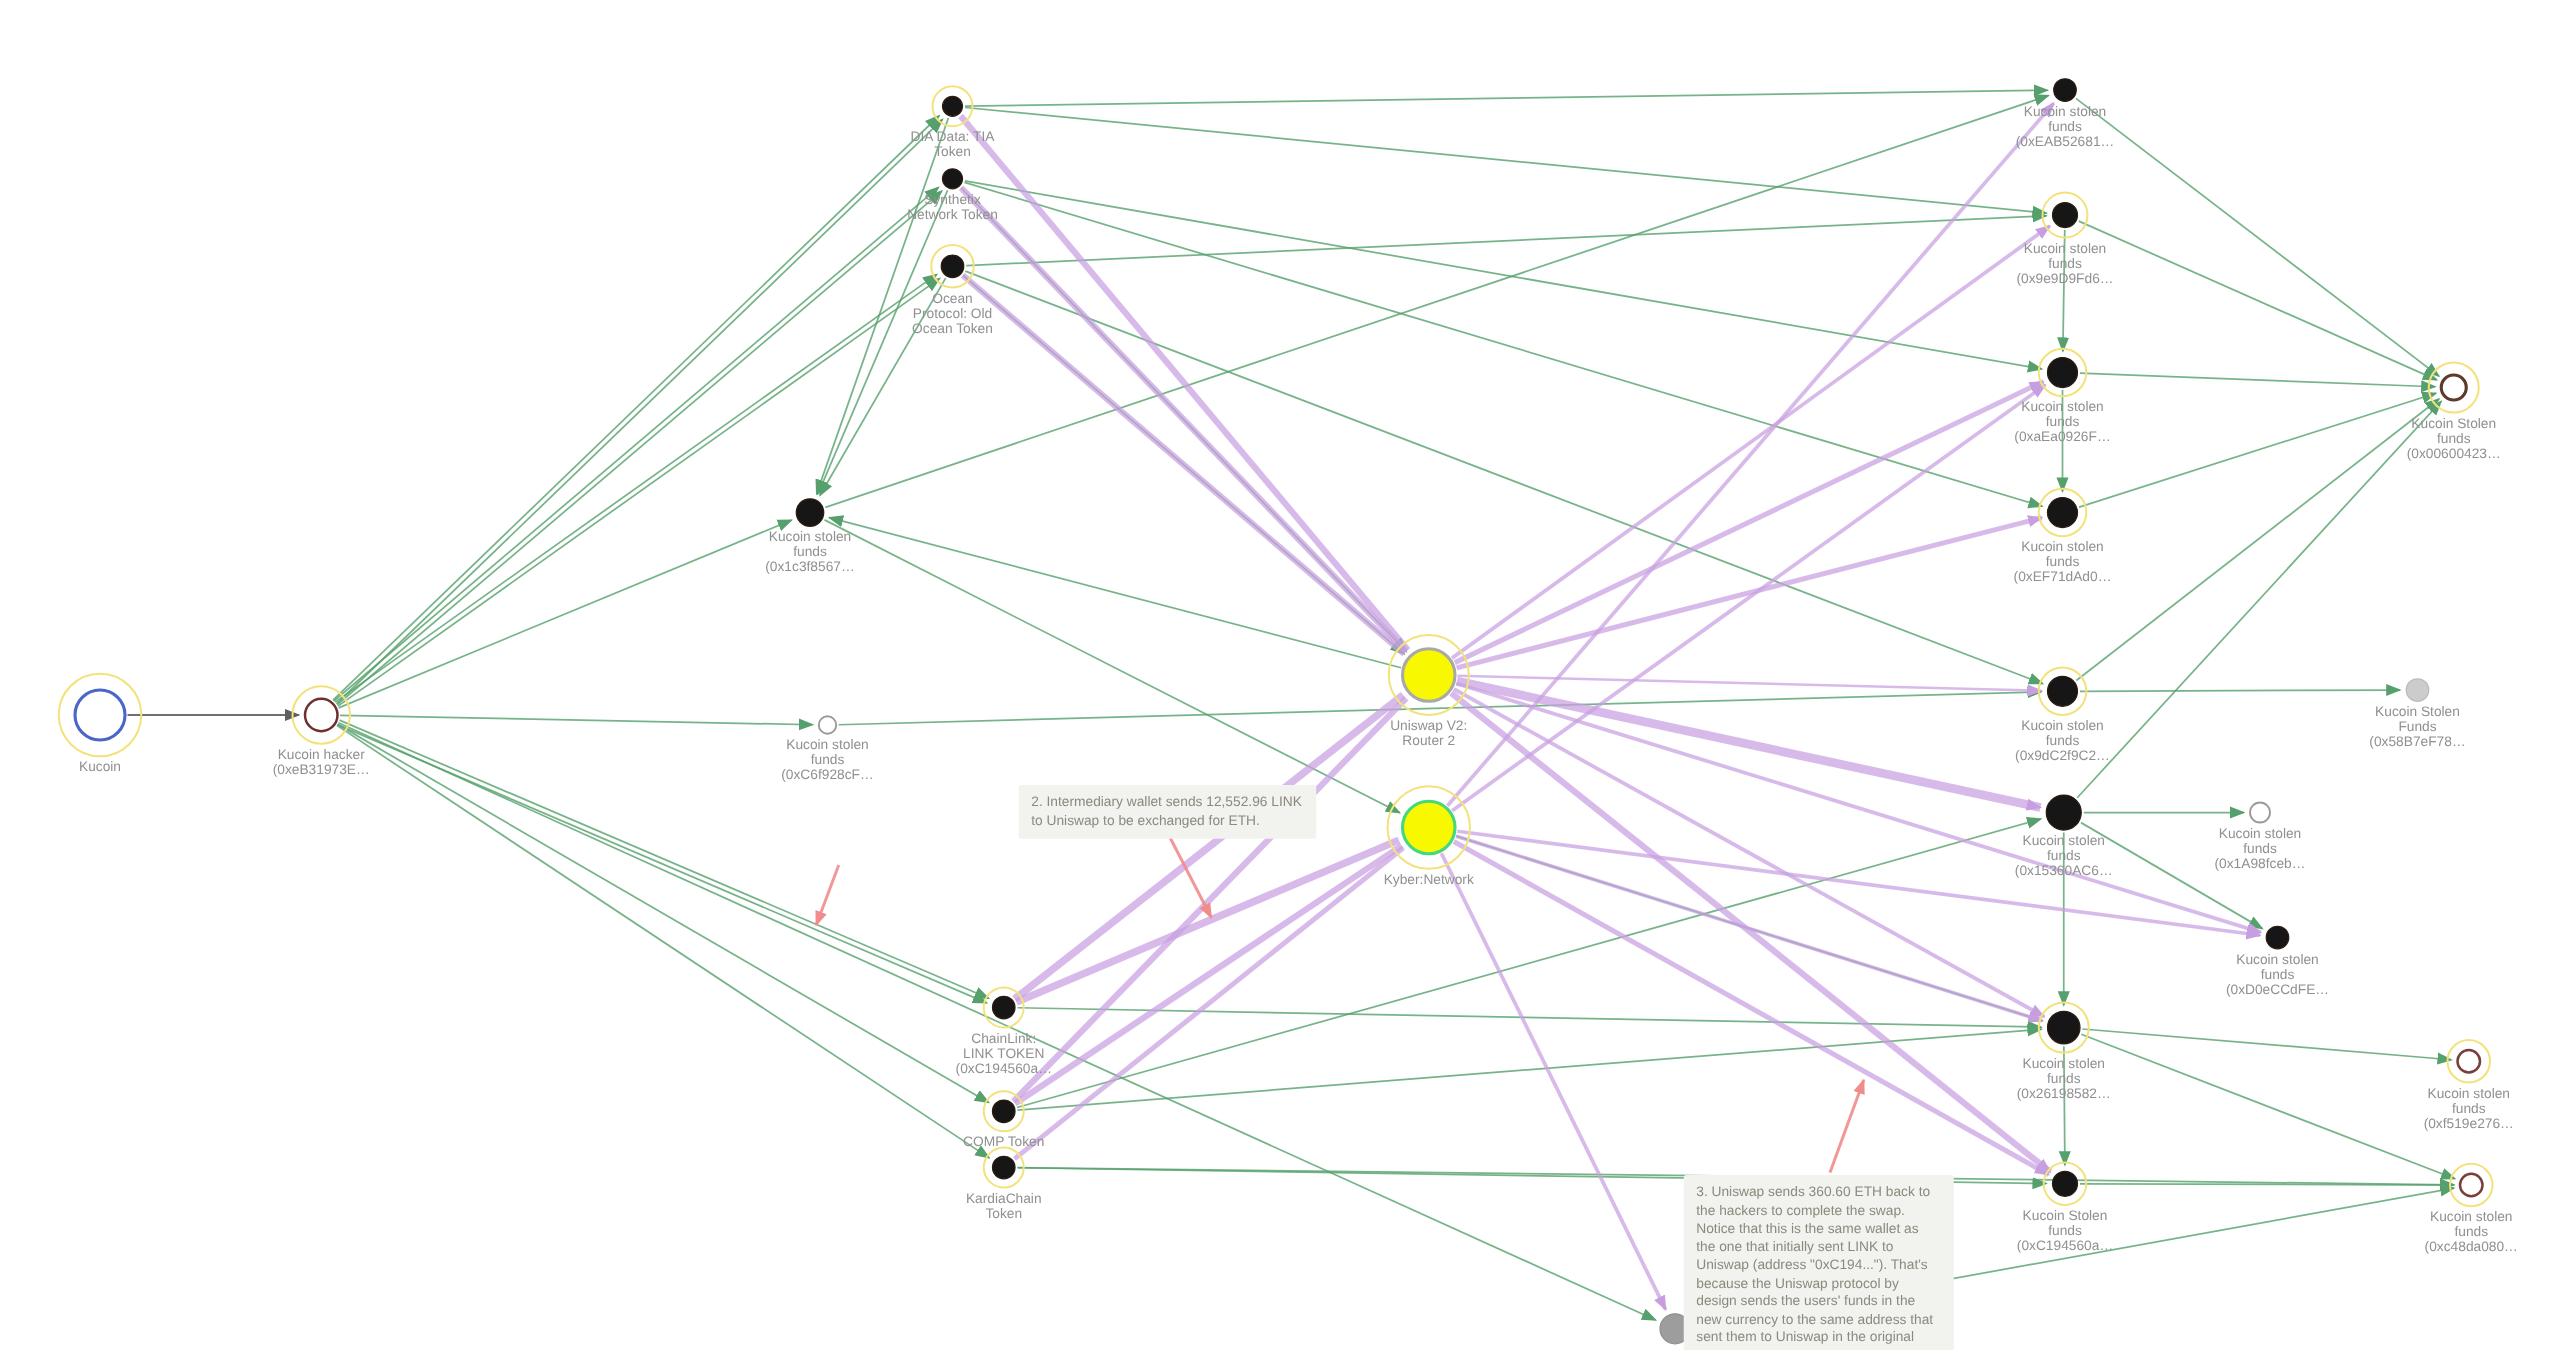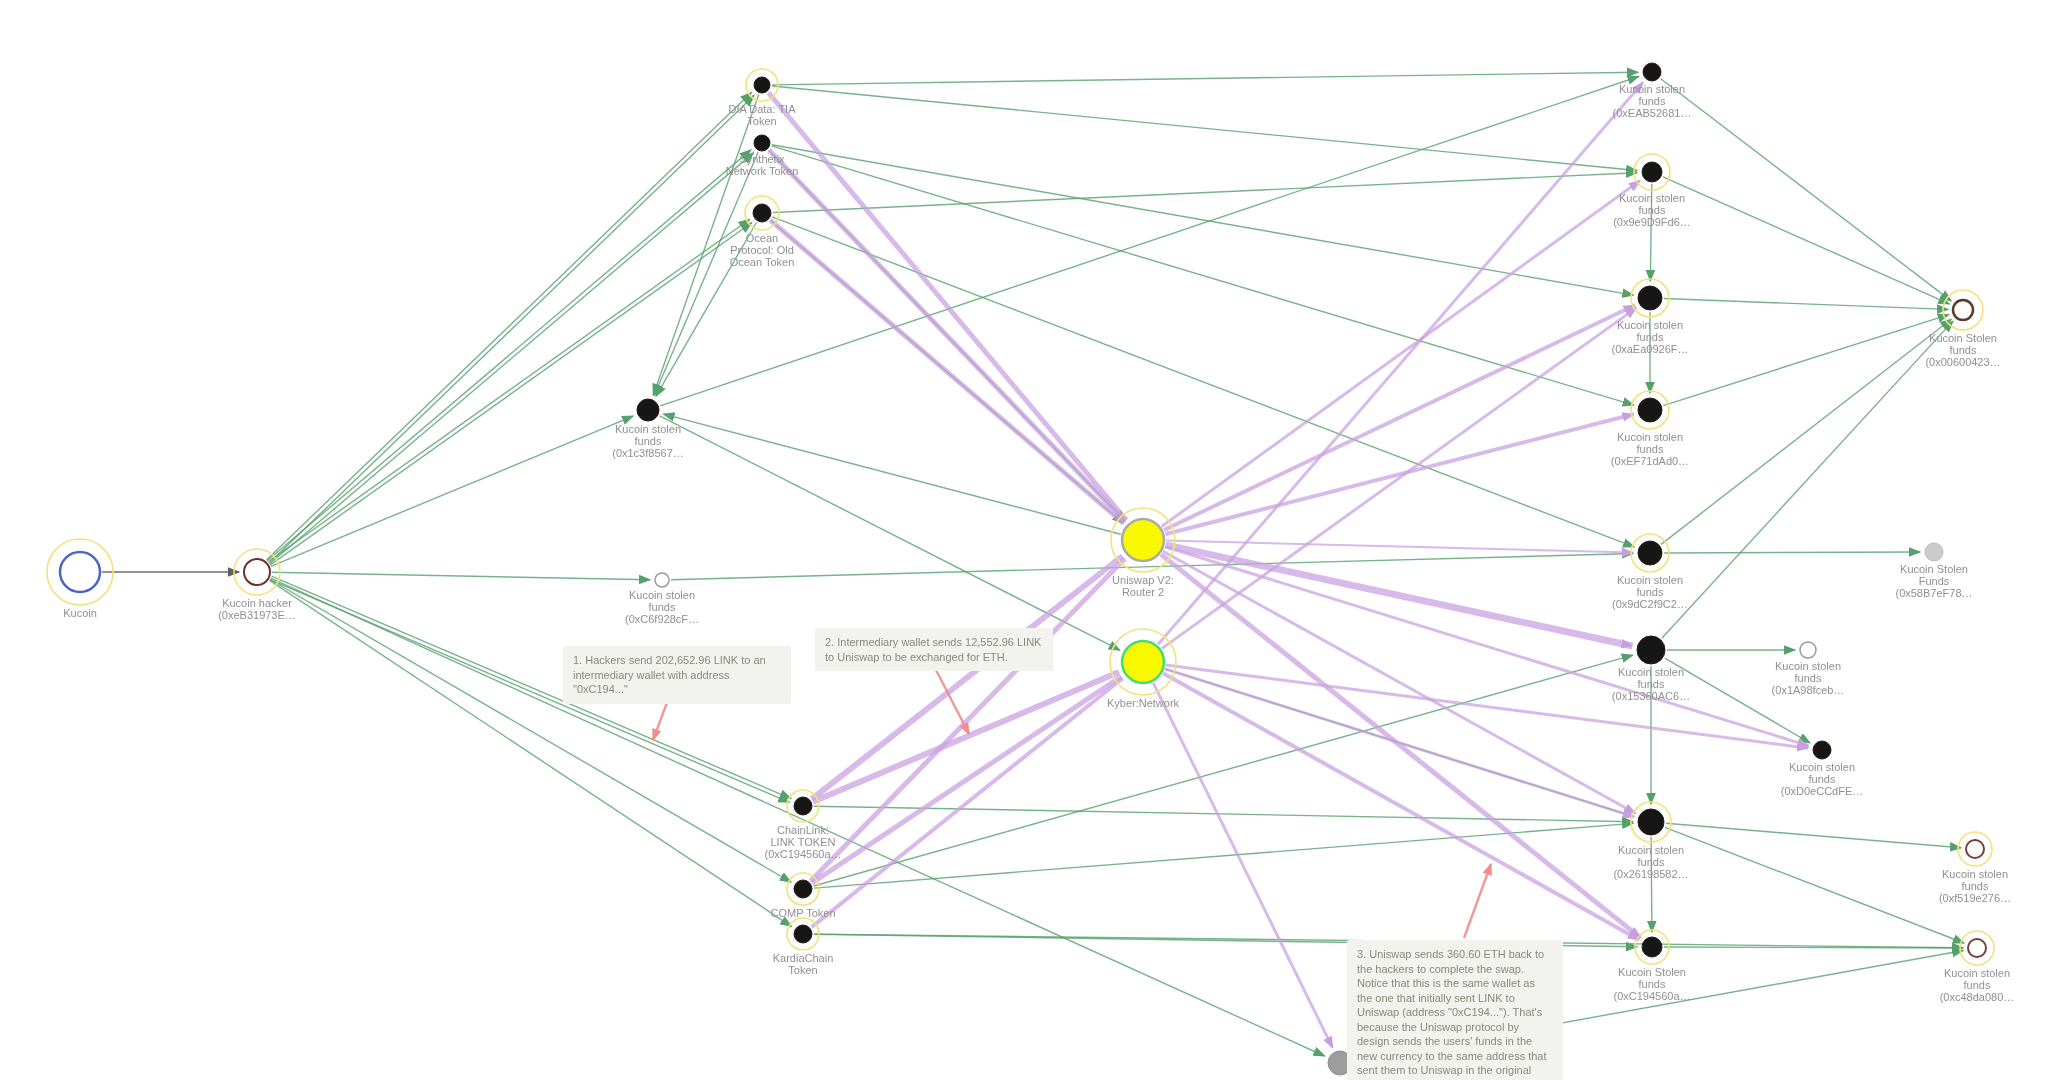--- a/index.html
+++ b/index.html
@@ -171,16 +171,15 @@
       <text class="node-label" text-anchor="middle" x="1651" y="676"><tspan x="1651">Kucoin stolen</tspan><tspan x="1651" dy="12">funds</tspan><tspan x="1651" dy="12">(0x15360AC6…</tspan></text>
       <text class="node-label" text-anchor="middle" x="1808" y="670"><tspan x="1808">Kucoin stolen</tspan><tspan x="1808" dy="12">funds</tspan><tspan x="1808" dy="12">(0x1A98fceb…</tspan></text>
       <text class="node-label" text-anchor="middle" x="1822" y="771"><tspan x="1822">Kucoin stolen</tspan><tspan x="1822" dy="12">funds</tspan><tspan x="1822" dy="12">(0xD0eCCdFE…</tspan></text>
       <text class="node-label" text-anchor="middle" x="1651" y="854"><tspan x="1651">Kucoin stolen</tspan><tspan x="1651" dy="12">funds</tspan><tspan x="1651" dy="12">(0x26198582…</tspan></text>
       <text class="node-label" text-anchor="middle" x="1652" y="976"><tspan x="1652">Kucoin Stolen</tspan><tspan x="1652" dy="12">funds</tspan><tspan x="1652" dy="12">(0xC194560a…</tspan></text>
       <text class="node-label" text-anchor="middle" x="1963" y="342"><tspan x="1963">Kucoin Stolen</tspan><tspan x="1963" dy="12">funds</tspan><tspan x="1963" dy="12">(0x00600423…</tspan></text>
       <text class="node-label" text-anchor="middle" x="1934" y="573"><tspan x="1934">Kucoin Stolen</tspan><tspan x="1934" dy="12">Funds</tspan><tspan x="1934" dy="12">(0x58B7eF78…</tspan></text>
       <text class="node-label" text-anchor="middle" x="1975" y="878"><tspan x="1975">Kucoin stolen</tspan><tspan x="1975" dy="12">funds</tspan><tspan x="1975" dy="12">(0xf519e276…</tspan></text>
       <text class="node-label" text-anchor="middle" x="1977" y="977"><tspan x="1977">Kucoin stolen</tspan><tspan x="1977" dy="12">funds</tspan><tspan x="1977" dy="12">(0xc48da080…</tspan></text>
     </svg>
-  <div class="annotation" style="left: 563px; top: 646px; width: 228px; background: rgb(242, 242, 238); color: rgb(138, 138, 127);">1. Hackers send 202,652.96 LINK to an intermediary wallet with address "0xC194..."</div>
   <div class="annotation" style="left: 815px; top: 628px; width: 238px; background: rgb(242, 242, 238); color: rgb(138, 138, 127);">2. Intermediary wallet sends 12,552.96 LINK to Uniswap to be exchanged for ETH.</div>
   <div class="annotation" style="left: 1347px; top: 940px; width: 216px; background: rgb(242, 242, 238); color: rgb(138, 138, 127);">3. Uniswap sends 360.60 ETH back to the hackers to complete the swap. Notice that this is the same wallet as the one that initially sent LINK to Uniswap (address "0xC194..."). That's because the Uniswap protocol by design sends the users' funds in the new currency to the same address that sent them to Uniswap in the original currency.</div>
 </div>
 
 </body></html>

